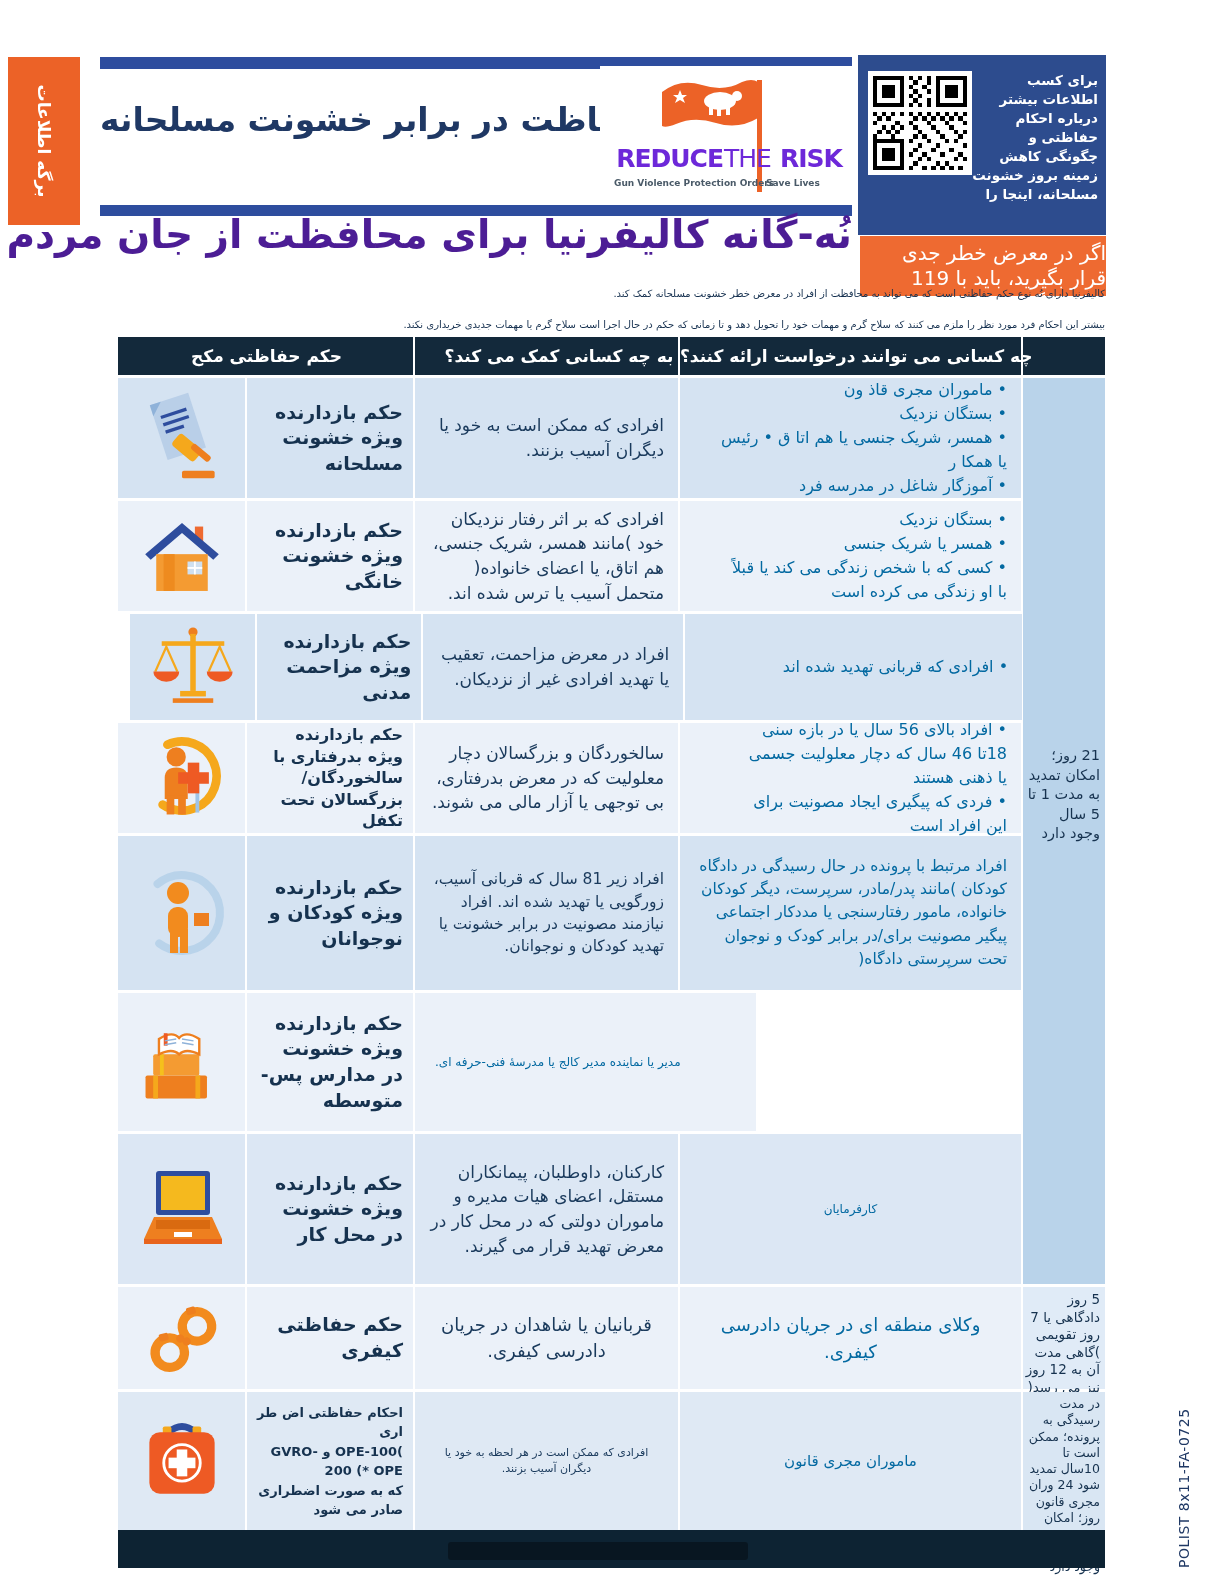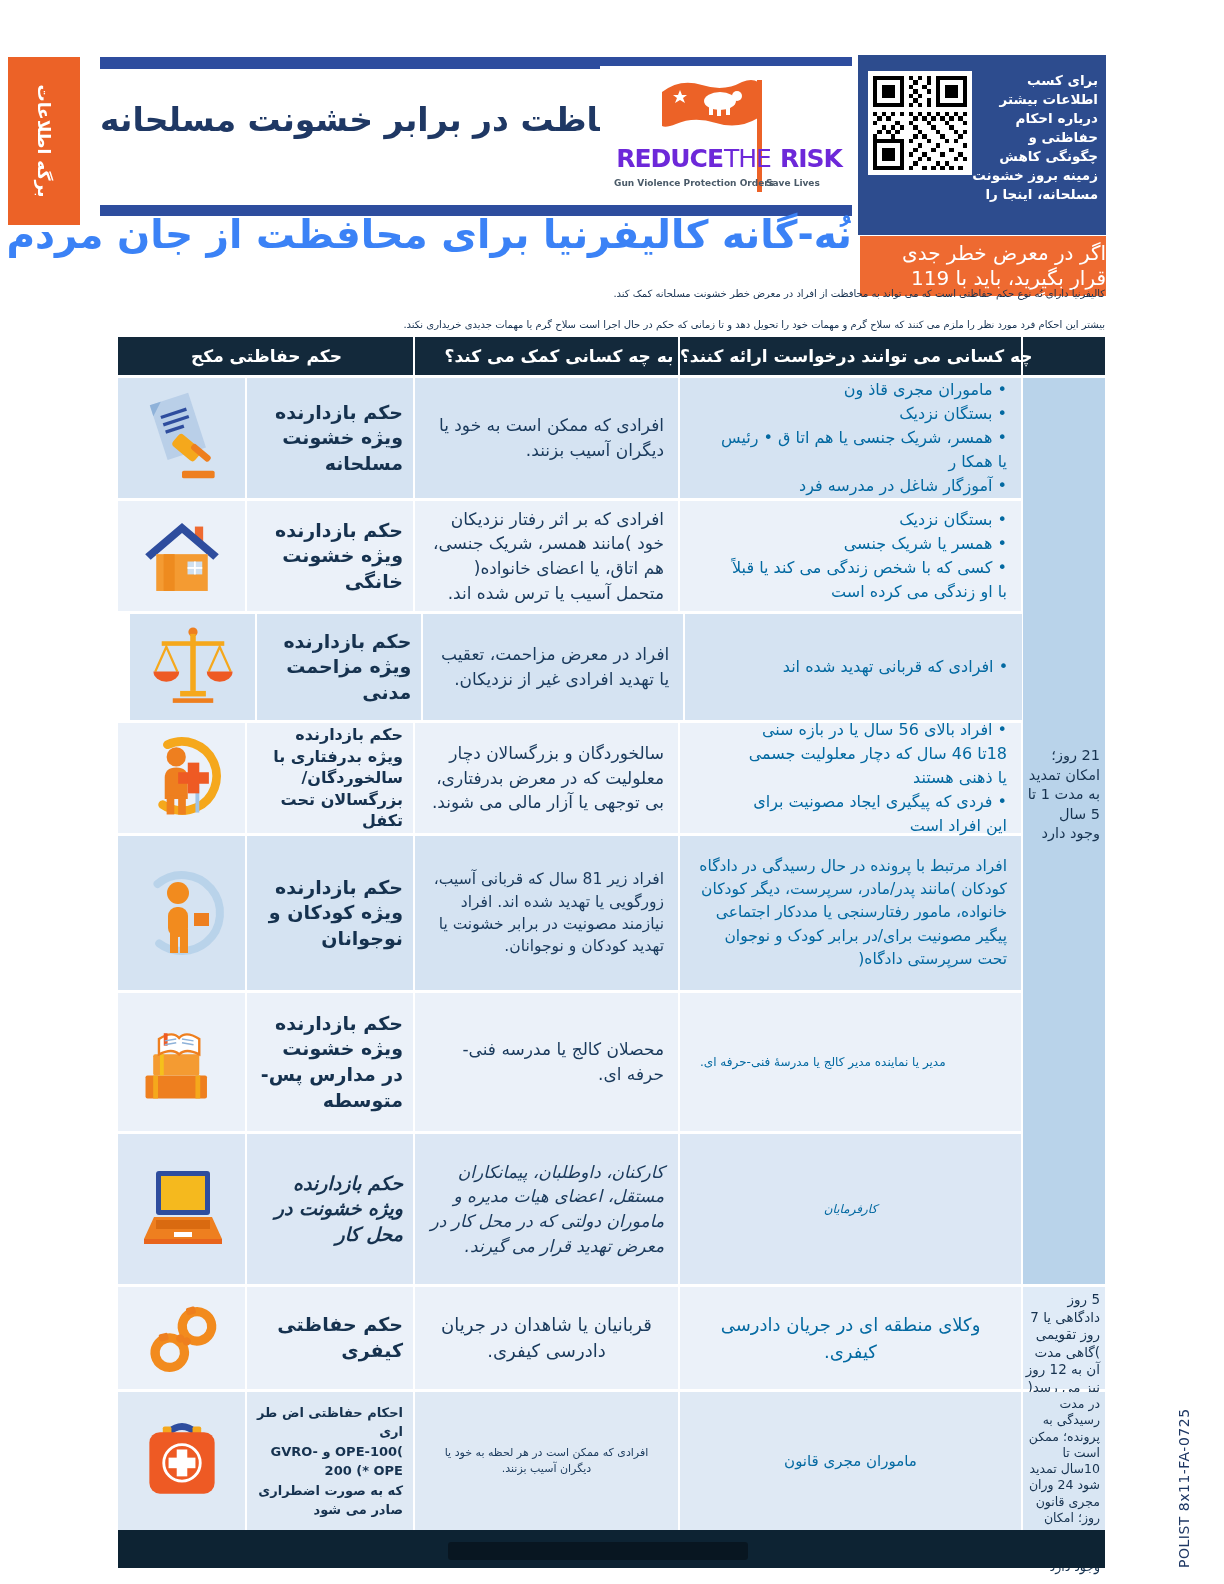--- a/index.html
+++ b/index.html
@@ -36,21 +36,21 @@
   .qr-pad { position:absolute; left:10px; top:16px; width:104px; height:104px; background:#fff; padding:5px; }
   .info-text { position:absolute; right:8px; top:16px; width:126px; direction:rtl; text-align:right;
                color:#fff; font-size:13.5px; font-weight:bold; line-height:19px; }
 
   
   .emergency-box { position:absolute; left:860px; top:236px; width:246px; height:60px; background:#EE6A31;
                    overflow:hidden; color:#fff; font-size:20px; line-height:25px; text-align:right;
                    direction:rtl; white-space:pre-line; padding-top:5px; }
 
   .main-title { position:absolute; left:100px; top:212px; width:752px; direction:rtl; text-align:left;
-                white-space:nowrap; font-size:39px; font-weight:bold; color:#3b82f6; }
+                white-space:nowrap; font-size:39px; font-weight:bold; color:#4c1d95; }
 
   .intro { position:absolute; left:118px; width:987px; direction:rtl; text-align:right;
            font-size:10px; color:#15304F; letter-spacing:0.2px; }
   .intro.l1 { top:288px; }
   .intro.l2 { top:319px; }
 
   
   .table { position:absolute; left:118px; top:337px; width:987px; }
   .thead { position:relative; height:38px; background:#13293B; }
   .thead .h { position:absolute; top:0; height:38px; display:flex; align-items:center; justify-content:center;
@@ -69,21 +69,21 @@
              color:#1A3A5C; white-space:pre-line; }
   .c-req { width:343px; text-align:right; padding:8px 14px; font-size:16px; line-height:1.5;
            color:#0369a1; white-space:pre-line; }
   .c-side { width:82px; background:transparent; border-right:none; }
 
   .r1 { height:120px; } .r2 { height:110px; } .r3 { height:106px;margin-left:12px; } .r4 { height:110px;border-radius:32px; }
   .r5 { height:154px; } .r6 { height:138px; } .r7 { height:150px; } .r8 { height:102px; } .r9 { height:138px; }
 
   .r1 .cell, .r3 .cell, .r5 .cell { background:#D5E3F2; }
   .r2 .cell, .r4 .cell, .r6 .cell, .r8 .cell { background:#EBF1F9; }
-  .r7 .cell { background:#DCE7F4;font-style:italic; }
+  .r7 .cell { background:#DCE7F4; }
   .r9 .cell { background:#DFE9F4; }
   .trow .c-side { background:transparent !important; }
 
   .r4 .c-name { font-size:16px; }
   .r5 .c-helps, .r5 .c-req { font-size:15.5px; }
   .r6 .c-req { font-size:12px; text-align:left; padding:0 20px; }
   .r7 .c-req { font-size:12px; text-align:center; }
   .r8 .c-helps, .r8 .c-req { font-size:18px; text-align:center; padding:8px 24px; }
   .r9 .c-name { font-size:13px; line-height:1.5; }
   .r9 .c-helps { font-size:11px; text-align:center; padding:8px 26px; }
@@ -303,21 +303,20 @@
           <rect x="27" y="42" width="4" height="22" fill="#F5C01C"></rect>
           <path d="M26,26 q14,-9 21,-1 q7,-8 21,1 l0,16 q-14,-7 -21,0 q-7,-7 -21,0 z" fill="#fff" stroke="#EE7F1F" stroke-width="2.5"></path>
           <rect x="31" y="20" width="4" height="13" fill="#EE5A24"></rect>
           <line x1="32" y1="28" x2="44" y2="26" stroke="#8FB2D9" stroke-width="1.5"></line>
           <line x1="32" y1="32" x2="44" y2="30" stroke="#8FB2D9" stroke-width="1.5"></line>
           <line x1="50" y1="26" x2="62" y2="28" stroke="#8FB2D9" stroke-width="1.5"></line>
           <line x1="50" y1="30" x2="62" y2="32" stroke="#8FB2D9" stroke-width="1.5"></line>
         </svg>
       </div>
       <div class="cell c-name">حکم بازدارنده ویژه خشونت در مدارس پس-متوسطه</div>
-      <div class="cell c-helps">محصلان کالج یا مدرسه فنی-حرفه ای.</div>
       <div class="cell c-req">مدیر یا نماینده مدیر کالج یا مدرسهٔ فنی-حرفه ای.</div>
       <div class="cell c-side"></div>
     </div>
 
     <div class="trow r7">
       <div class="cell c-icon">
         <svg width="100" height="100" viewBox="0 0 100 100">
           <rect x="24" y="12" width="54" height="44" rx="3" fill="#2E4D9E"></rect>
           <rect x="29" y="17" width="44" height="34" fill="#F5B91E"></rect>
           <polygon points="12,80 90,80 80,58 22,58" fill="#EE7F1F"></polygon>

